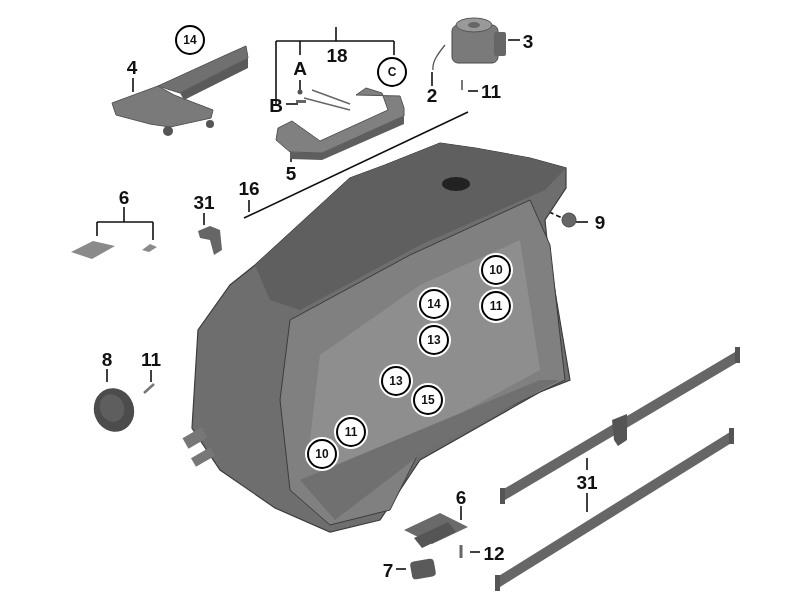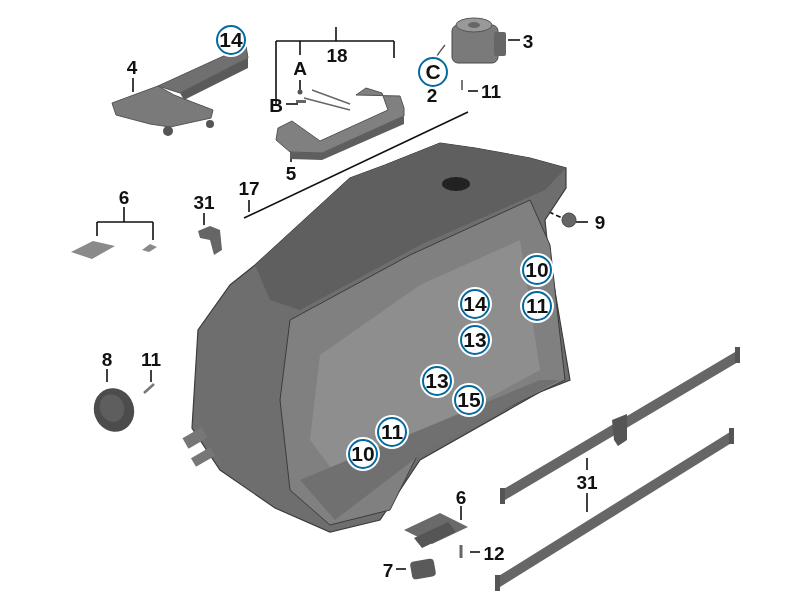--- a/index.html
+++ b/index.html
@@ -2,24 +2,24 @@
 <html><head>
 <meta charset="utf-8">
 <style>
   html, body { margin: 0; padding: 0; background: #ffffff; }
   body { width: 800px; height: 600px; position: relative; overflow: hidden;
          font-family: "Liberation Sans", sans-serif; }
   #diagram { position: absolute; left: 0; top: 0; width: 800px; height: 600px; }
   .lbl { position: absolute; font-weight: bold; font-size: 19px; color: #111;
          line-height: 1; transform: translate(-50%, -50%); white-space: nowrap; }
   .circ { position: absolute; width: 30px; height: 30px; border-radius: 50%;
-          border: 2px solid #0369a1; background: #fff; box-shadow: 0 0 0 2px #fff;
-          font-weight: bold; font-size: 21px; color: #111;
+          border: 2px solid #000000; background: #fff; box-shadow: 0 0 0 2px #fff;
+          font-weight: bold; font-size: 12px; color: #111;
           display: flex; align-items: center; justify-content: center;
-          transform: translate(-50%, -50%); box-sizing: border-box; margin-left: 41px; }
+          transform: translate(-50%, -50%); box-sizing: border-box; }
 </style>
 </head>
 <body>
 
 <svg id="diagram" viewBox="0 0 800 600" xmlns="http://www.w3.org/2000/svg">
   <g stroke="#111" stroke-width="1.6" fill="none">
 
     <line x1="133" y1="78" x2="133" y2="92"></line>
 
     <line x1="336" y1="27" x2="336" y2="41"></line>
@@ -151,21 +151,21 @@
 <div class="lbl" style="left:337px;top:17px;margin-top:38px;">18</div>
 <div class="lbl" style="left:300px;top:68px;">A</div>
 <div class="lbl" style="left:276px;top:105px;">B</div>
 <div class="circ" style="left:392px;top:72px;">C</div>
 <div class="lbl" style="left:291px;top:173px;">5</div>
 <div class="lbl" style="left:528px;top:41px;">3</div>
 <div class="lbl" style="left:432px;top:95px;">2</div>
 <div class="lbl" style="left:491px;top:91px;">11</div>
 <div class="lbl" style="left:124px;top:197px;">6</div>
 <div class="lbl" style="left:204px;top:202px;">31</div>
-<div class="lbl" style="left:249px;top:188px;">17</div>
+<div class="lbl" style="left:249px;top:188px;">16</div>
 <div class="lbl" style="left:600px;top:222px;">9</div>
 <div class="circ" style="left:496px;top:270px;">10</div>
 <div class="circ" style="left:496px;top:306px;">11</div>
 <div class="circ" style="left:434px;top:304px;">14</div>
 <div class="circ" style="left:434px;top:340px;">13</div>
 <div class="circ" style="left:396px;top:381px;">13</div>
 <div class="circ" style="left:428px;top:400px;">15</div>
 <div class="circ" style="left:351px;top:432px;">11</div>
 <div class="circ" style="left:322px;top:454px;">10</div>
 <div class="lbl" style="left:107px;top:359px;">8</div>

